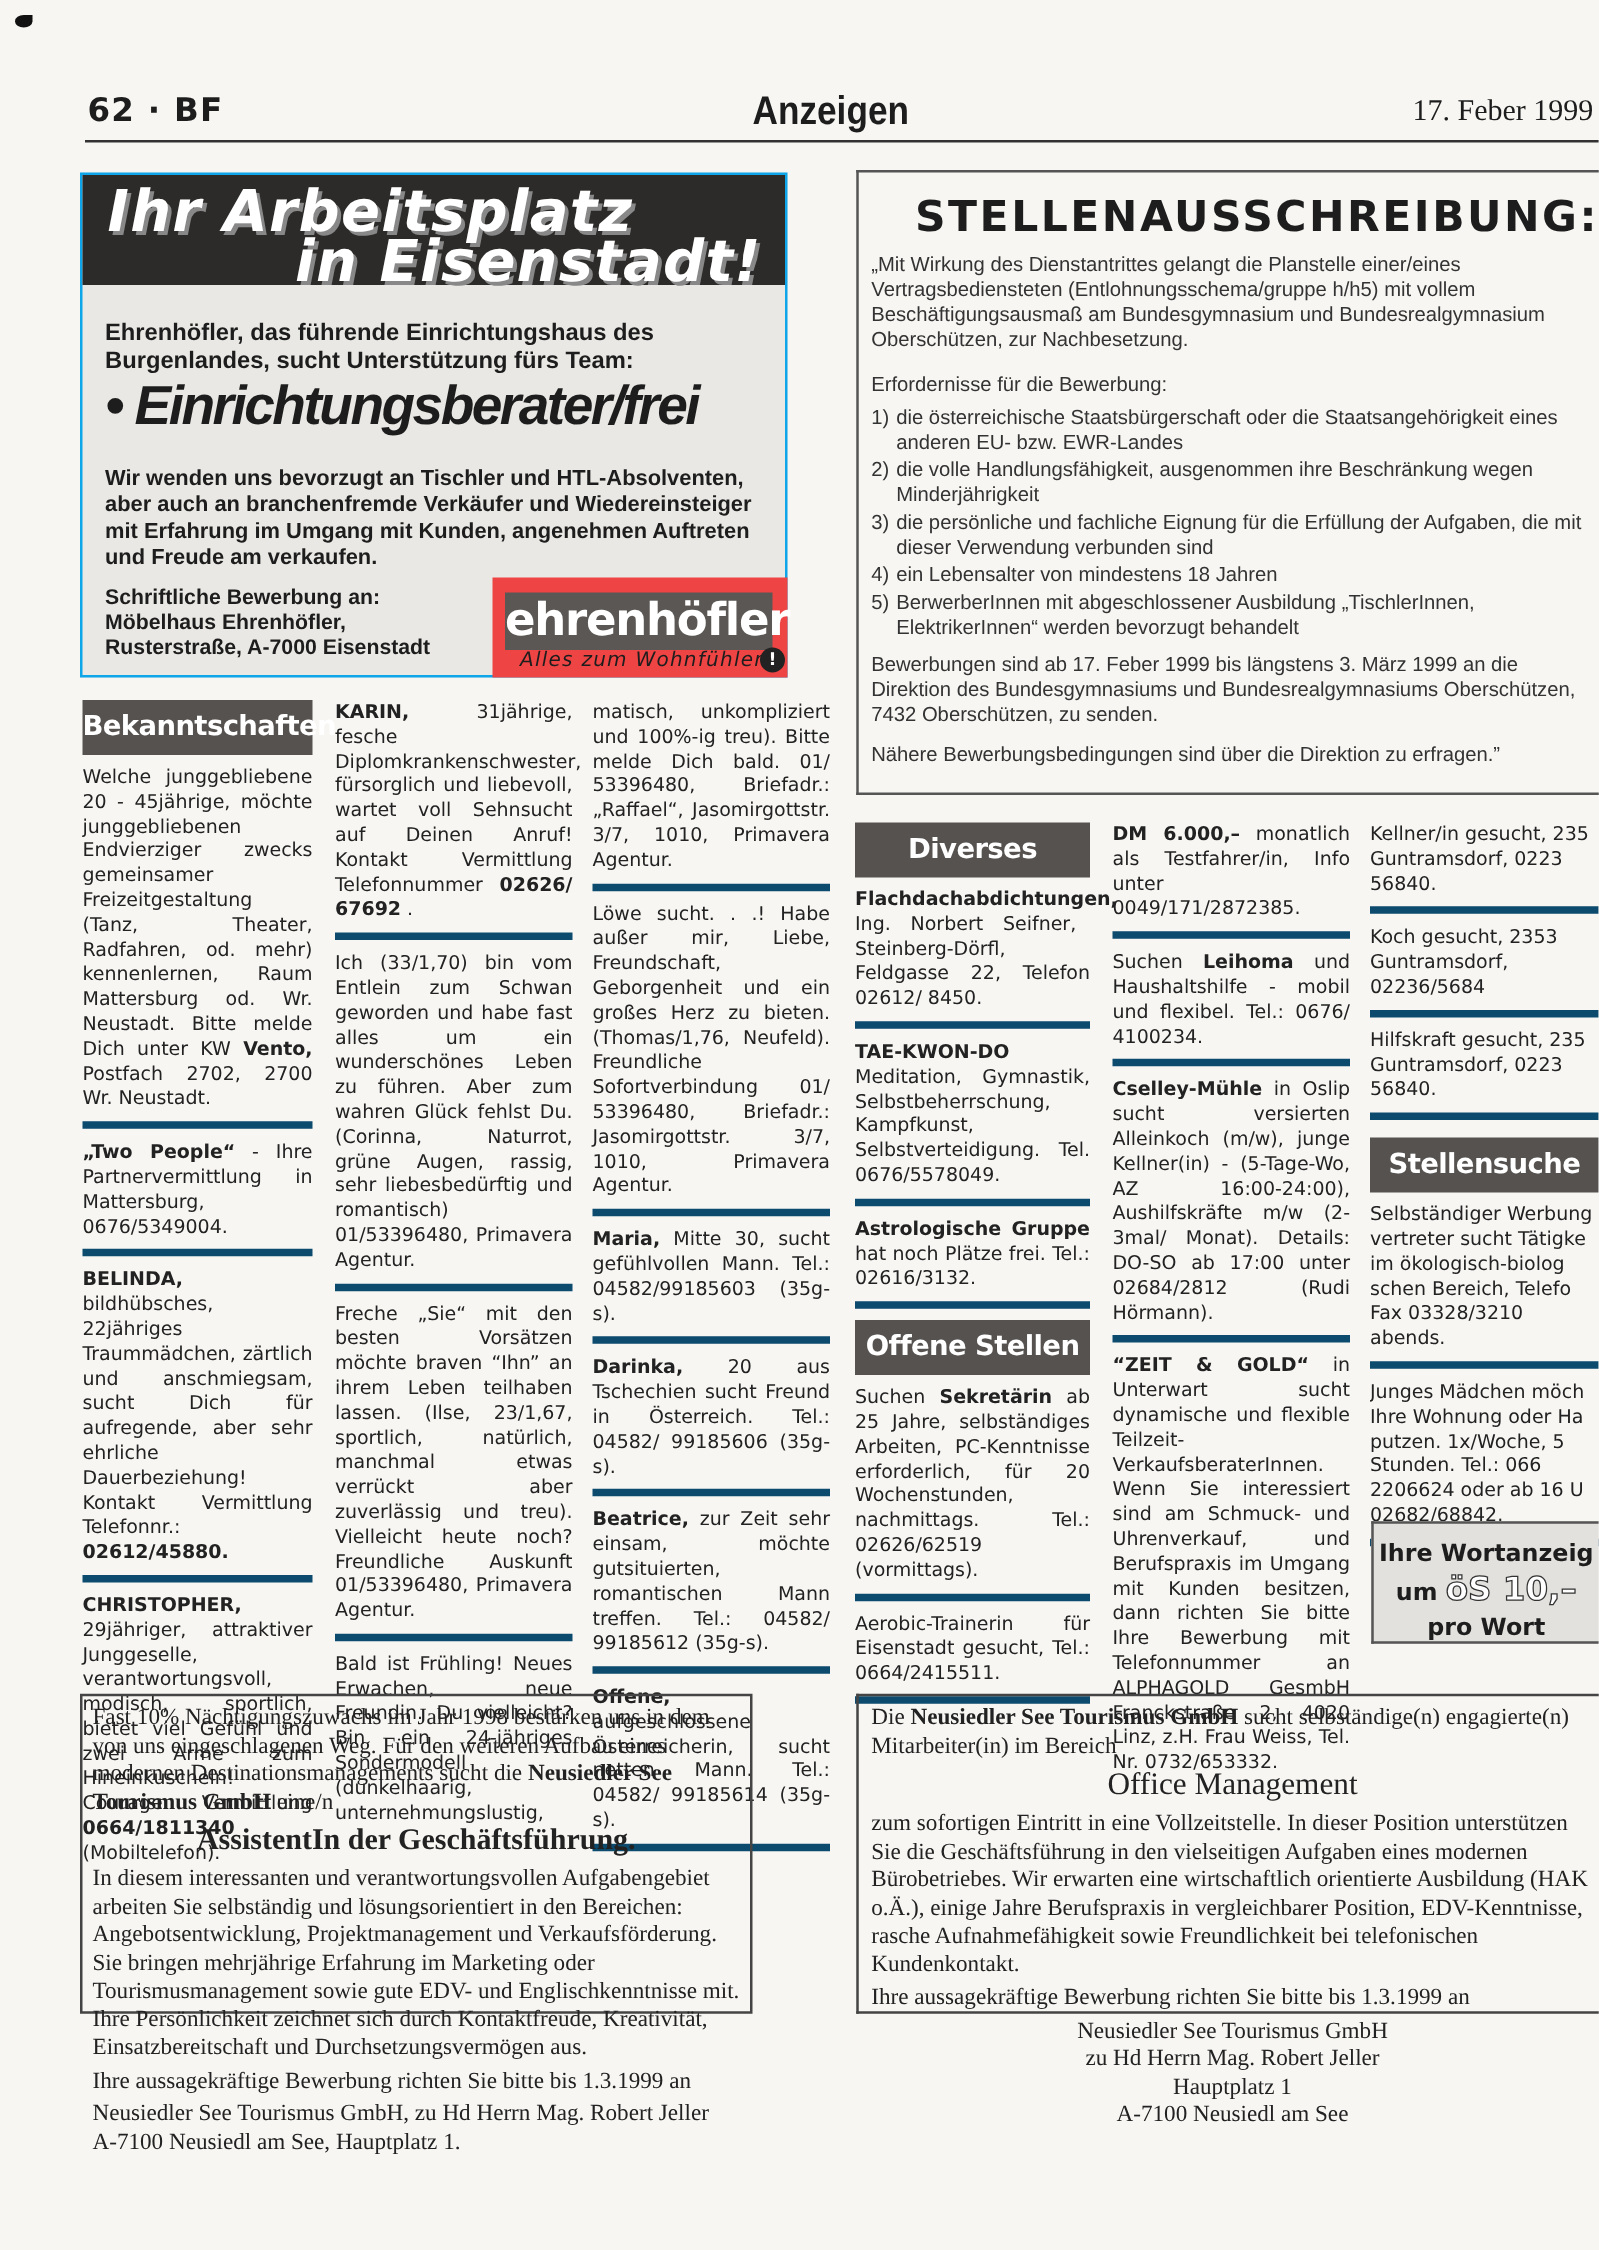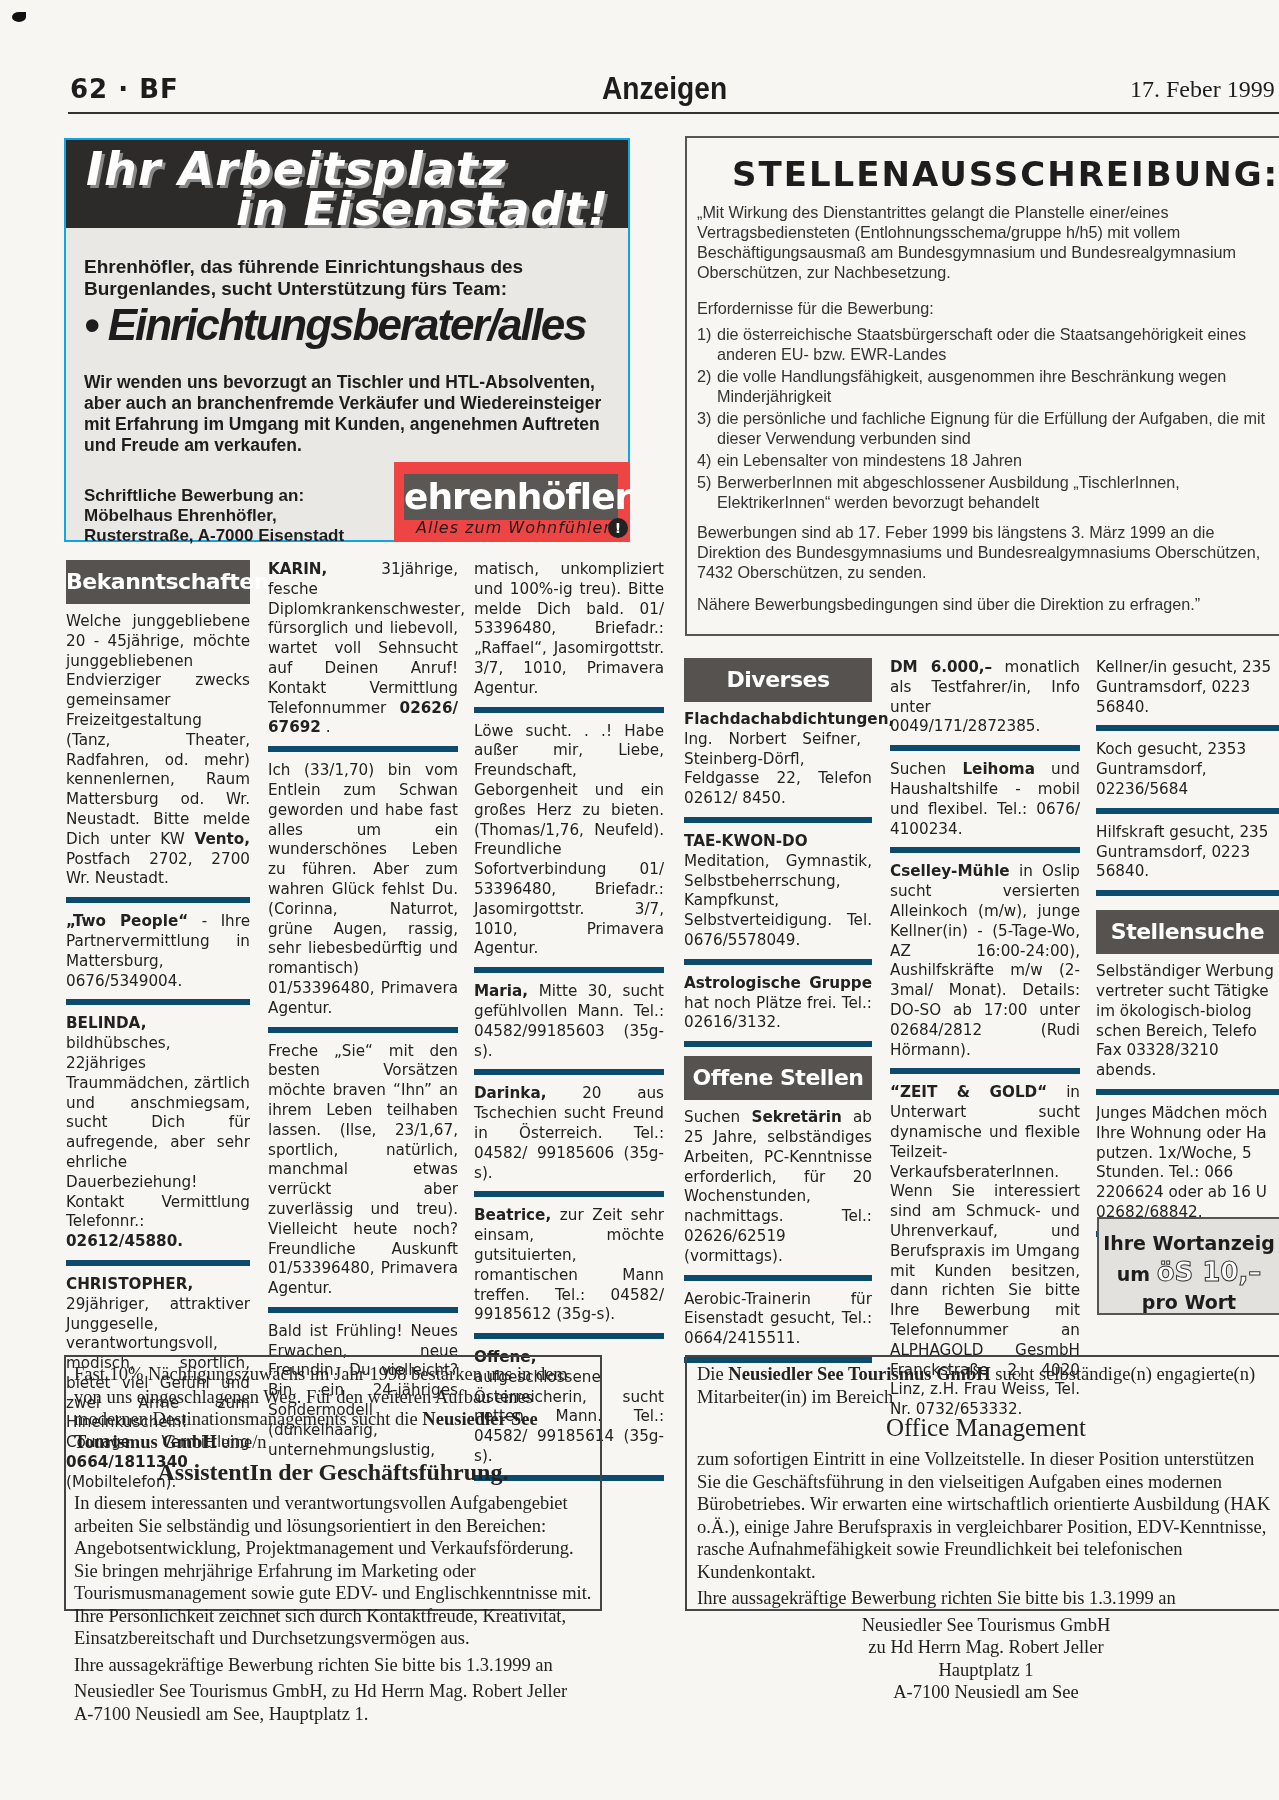--- a/index.html
+++ b/index.html
@@ -11,21 +11,21 @@
   .hdr-right{left:1130px;top:76px;font:24px "Liberation Serif",serif;white-space:nowrap;}
   .hdr-rule{left:68px;top:112px;width:1211px;height:2px;background:#333;}
   .mark{width:14px;height:10px;background:#111;border-radius:50% 0 50% 50%;}
   
   .ad1{left:64px;top:138px;width:566px;height:404px;border:2px solid #0ea5e9;background:#e9e8e4;box-sizing:border-box;}
   .ad1-banner{position:absolute;left:0;top:0;width:100%;height:88px;background:#2d2b29;}
   .ad1-banner span{position:absolute;color:#fff;font:italic bold 46px "DejaVu Sans",sans-serif;text-shadow:3px 3px 0 #888;letter-spacing:1px;}
   .ad1-intro{position:absolute;left:18px;top:100px;width:540px;font:bold 19px "Liberation Sans",sans-serif;line-height:22px;margin-top:16px;}
   .ad1-job{position:absolute;left:18px;top:160px;font:italic bold 44px "Liberation Sans",sans-serif;letter-spacing:-2px;}
   .ad1-body{position:absolute;left:18px;top:232px;width:540px;font:bold 17.5px "Liberation Sans",sans-serif;line-height:21px;}
-  .ad1-contact{position:absolute;left:18px;top:328px;width:300px;font:bold 17px "Liberation Sans",sans-serif;line-height:20px;margin-top:18px;}
+  .ad1-contact{position:absolute;left:18px;top:328px;width:300px;font:bold 17px "Liberation Sans",sans-serif;line-height:20px;}
   .logo-wrap{position:absolute;left:328px;top:322px;width:236px;height:80px;background:#ef4444;}
   .logo{position:absolute;left:10px;top:12px;width:214px;height:46px;background:#5a5754;color:#fff;font:bold 36px "DejaVu Sans",sans-serif;text-align:center;line-height:46px;letter-spacing:-1px;}
   .logo-tag{position:absolute;left:22px;top:56px;font:italic 16px "DejaVu Sans",sans-serif;letter-spacing:1px;}
   .logo-bang{position:absolute;left:214px;top:56px;width:20px;height:20px;border-radius:50%;background:#222;color:#fff;font:bold 14px "DejaVu Sans",sans-serif;text-align:center;line-height:20px;}
   
   .ad2{left:685px;top:136px;width:600px;height:500px;border:2px solid #555;border-right:none;box-sizing:border-box;}
   .ad2-title{position:absolute;left:45px;top:16px;font:900 34px "DejaVu Sans",sans-serif;letter-spacing:2px;}
   .ad2 p{margin:0;position:absolute;left:10px;width:585px;font:16.2px "Liberation Sans",sans-serif;line-height:20px;color:#333;}
   .ad2 ol{margin:0;padding:0;position:absolute;left:10px;top:186px;width:585px;list-style:none;font:16.2px "Liberation Sans",sans-serif;line-height:20px;color:#333;}
   .ad2 li{display:flex;margin-bottom:2px;}
@@ -55,21 +55,21 @@
 <div class="abs hdr-mid">Anzeigen</div>
 <div class="abs hdr-right">17. Feber 1999</div>
 <div class="abs hdr-rule"></div>
 
 <div class="abs ad1">
   <div class="ad1-banner">
     <span style="left:20px;top:2px;">Ihr Arbeitsplatz</span>
     <span style="left:170px;top:42px;">in Eisenstadt!</span>
   </div>
   <div class="ad1-intro">Ehrenhöfler, das führende Einrichtungshaus des Burgenlandes, sucht Unterstützung fürs Team:</div>
-  <div class="ad1-job">• Einrichtungsberater/alles</div>
+  <div class="ad1-job">• Einrichtungsberater/frei</div>
   <div class="ad1-body">Wir wenden uns bevorzugt an Tischler und HTL-Absolventen, aber auch an branchenfremde Verkäufer und Wiedereinsteiger mit Erfahrung im Umgang mit Kunden, angenehmen Auftreten und Freude am verkaufen.</div>
   <div class="ad1-contact">
     <div>Schriftliche Bewerbung an:</div>
     <div>Möbelhaus Ehrenhöfler,</div>
     <div>Rusterstraße, A-7000 Eisenstadt</div>
   </div>
   <div class="logo-wrap">
     <div class="logo">ehrenhöfler</div>
     <div class="logo-tag">Alles zum Wohnfühlen!</div>
     <div class="logo-bang">!</div>

